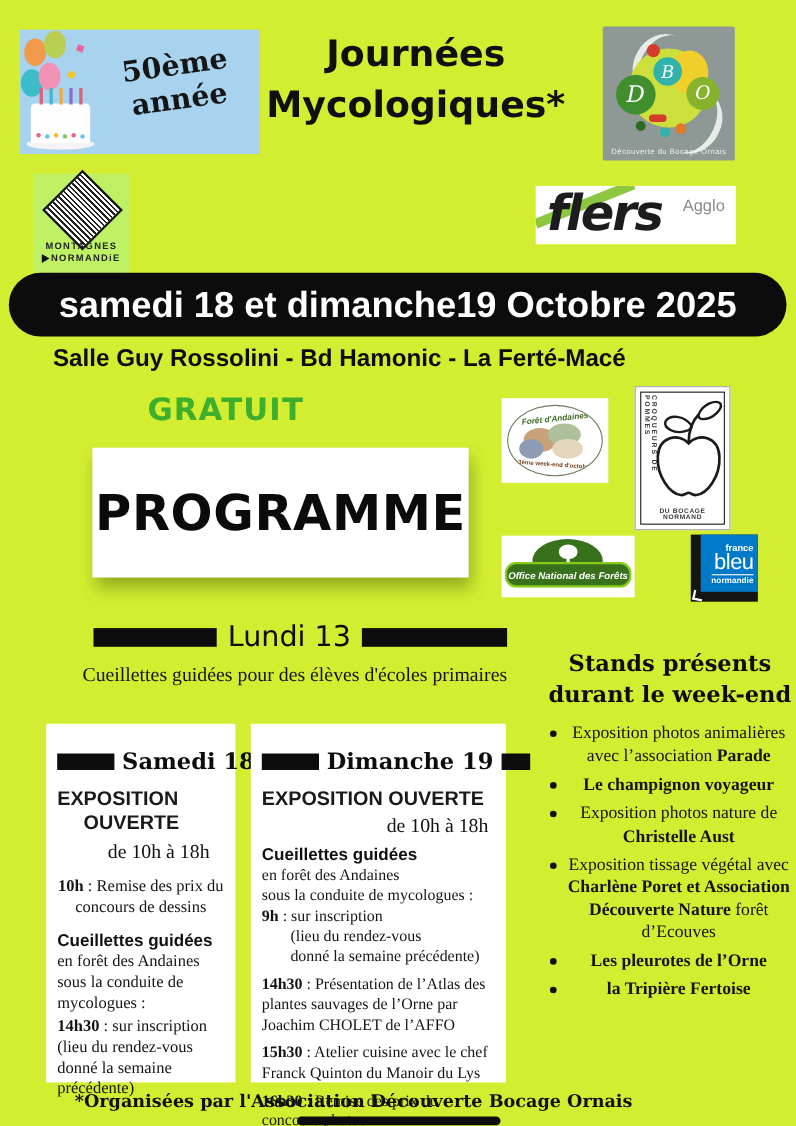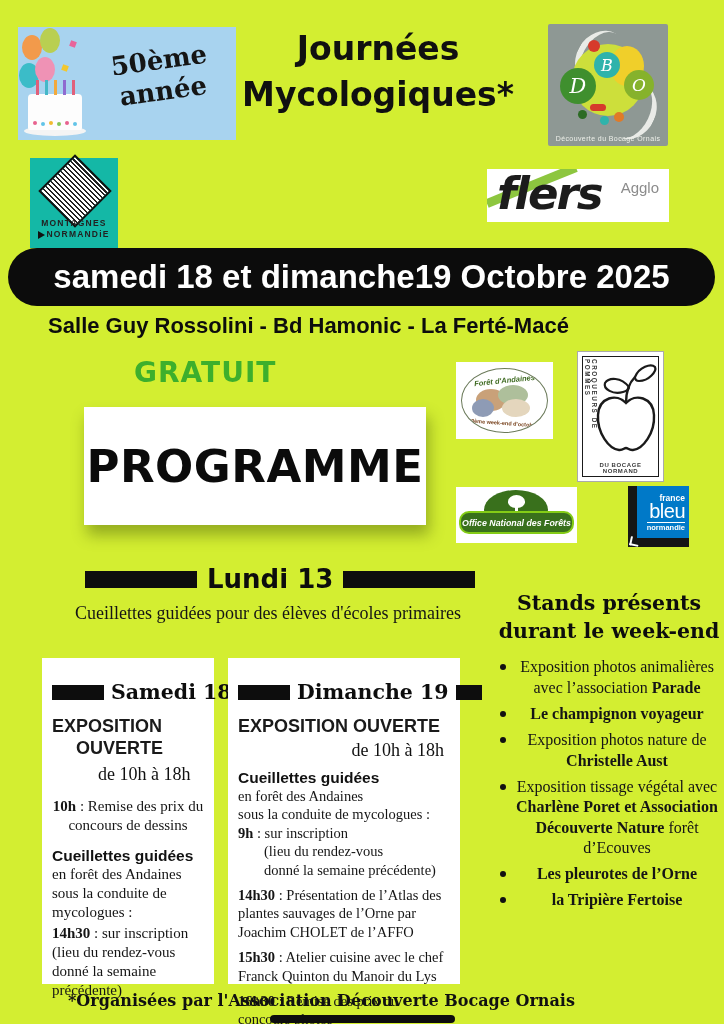--- a/index.html
+++ b/index.html
@@ -57,21 +57,21 @@
   .dbo-dot{position:absolute;border-radius:50%;}
   .d1{left:40px;top:16px;width:12px;height:12px;background:#d63b2c;}
   .d2{left:30px;top:86px;width:9px;height:9px;background:#2c6b24;}
   .d3{left:52px;top:92px;width:9px;height:9px;background:#2fb3ab;}
   .d4{left:66px;top:88px;width:10px;height:10px;background:#e07a28;}
   .d5{left:42px;top:80px;width:16px;height:7px;border-radius:4px;background:#d63b2c;}
   .dbo-caption{position:absolute;left:0;right:0;bottom:4px;text-align:center;
     color:#eef0ea;font-size:7px;letter-spacing:.4px;}
 
   
-  .montagnes{left:30px;top:158px;width:88px;height:90px;background:#14b8a6;}
+  .montagnes{left:30px;top:158px;width:88px;height:90px;background:#bef264;}
   .diamond{position:absolute;left:19px;top:7px;width:48px;height:48px;transform:rotate(45deg);
     border:2.5px solid #111;background:repeating-linear-gradient(to bottom,#fff 0 2px,#222 2px 3.5px);}
   .mont-text{position:absolute;left:0;right:0;bottom:8px;text-align:center;
     font-size:8.5px;font-weight:700;letter-spacing:1.2px;color:#222;line-height:1.3;}
   .mont-tri{display:inline-block;width:0;height:0;border-left:7px solid #111;border-top:4px solid transparent;border-bottom:4px solid transparent;margin-right:1px;vertical-align:middle;}
 
   
   .flers{left:487px;top:169px;width:182px;height:53px;background:#fff;overflow:hidden;}
   .flers-bar{position:absolute;left:0px;top:30px;width:96px;height:9px;background:#8dc63f;transform:rotate(-22deg);transform-origin:left center;}
   .flers-name{position:absolute;left:10px;top:-2px;font-family:"DejaVu Sans",sans-serif;
@@ -132,21 +132,21 @@
   .fb-france{color:#fff;font-weight:700;font-size:8.5px;line-height:1;}
   .fb-bleu{color:#fff;font-weight:400;font-size:20px;line-height:.95;letter-spacing:-.5px;}
   .fb-norm{color:#fff;font-weight:700;font-size:7.5px;line-height:1.2;border-top:1px solid #fff;margin-top:1px;}
   .fb-quote{position:absolute;left:2px;bottom:1px;width:7px;height:7px;border-left:2.5px solid #fff;border-bottom:2.5px solid #fff;transform:rotate(12deg);}
 
   
   .lundi-row{left:85px;top:564px;display:flex;align-items:center;gap:10px;}
   .bar{background:#0d0d0d;height:17px;}
   .lundi-bar1{width:112px;}
   .lundi-bar2{width:132px;}
-  .lundi-label{font-family:"DejaVu Sans",sans-serif;font-weight:700;font-size:26px;color:#0d0d0d;}
+  .lundi-label{font-family:"DejaVu Sans",sans-serif;font-weight:400;font-size:26px;color:#0d0d0d;}
   .lundi-sub{left:48px;top:603px;width:440px;text-align:center;
     font-family:"Liberation Serif",serif;font-size:18px;color:#151515;}
 
   
   .stands{left:497px;top:590px;width:224px;}
   .stands-title{text-align:center;font-family:"DejaVu Serif",serif;font-weight:700;font-size:20.5px;line-height:1.35;color:#0d0d0d;}
   .stands-list{margin:12px 0 0;padding:0;list-style:none;}
   .stands-list li{position:relative;margin:0 0 6px;padding-left:16px;text-align:center;
     font-family:"Liberation Serif",serif;font-size:16px;line-height:1.27;color:#151515;}
   .stands-list li::before{content:"";position:absolute;left:3px;top:7px;width:6px;height:6px;border-radius:50%;background:#111;}

